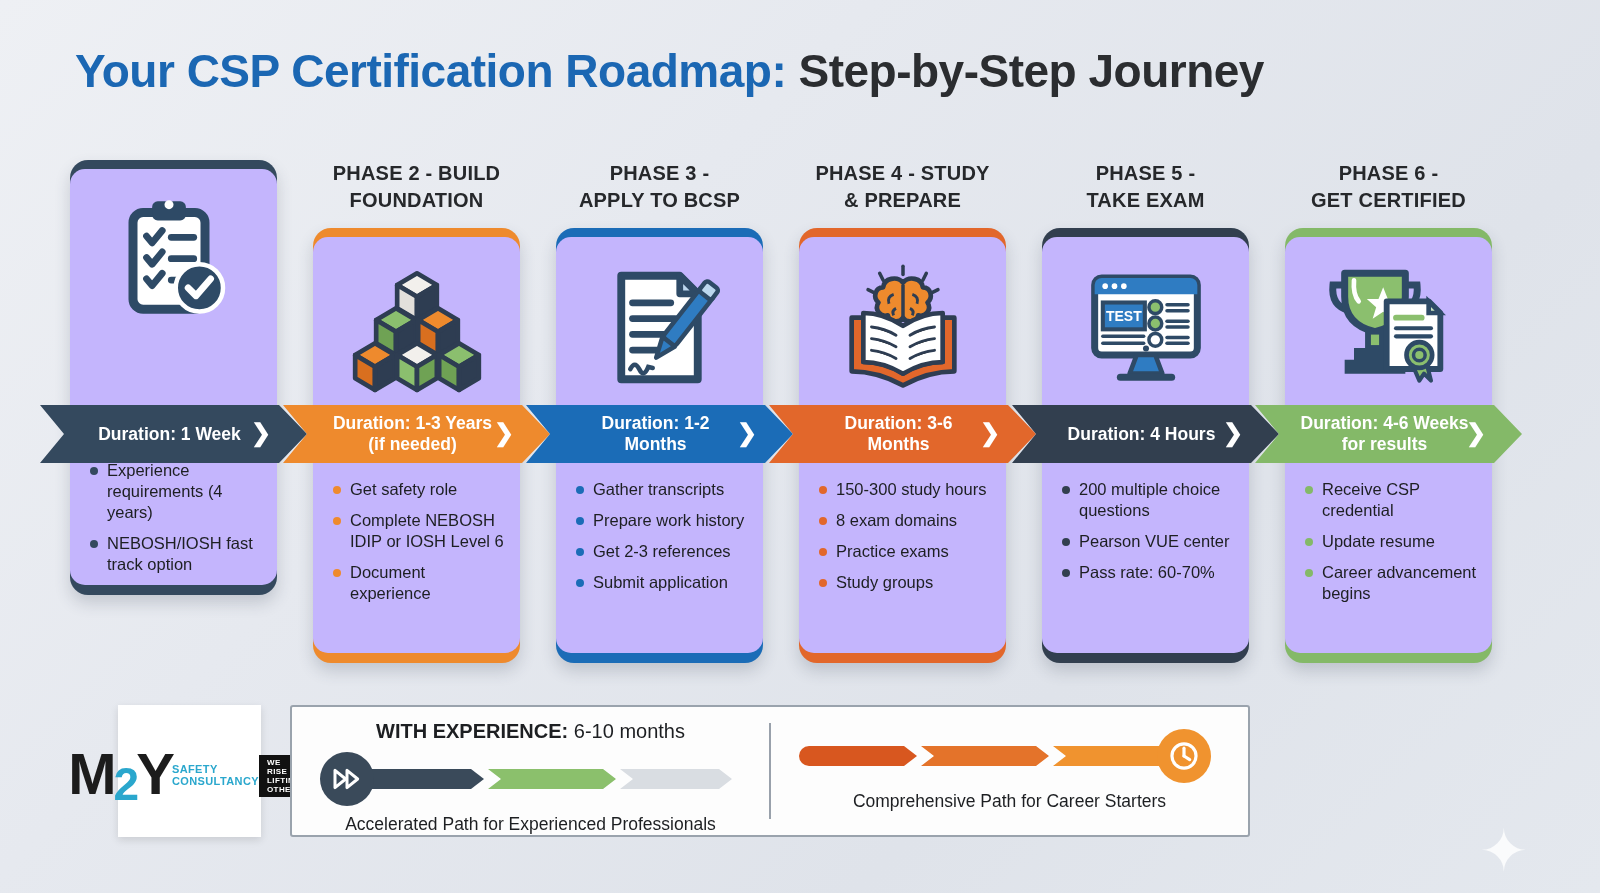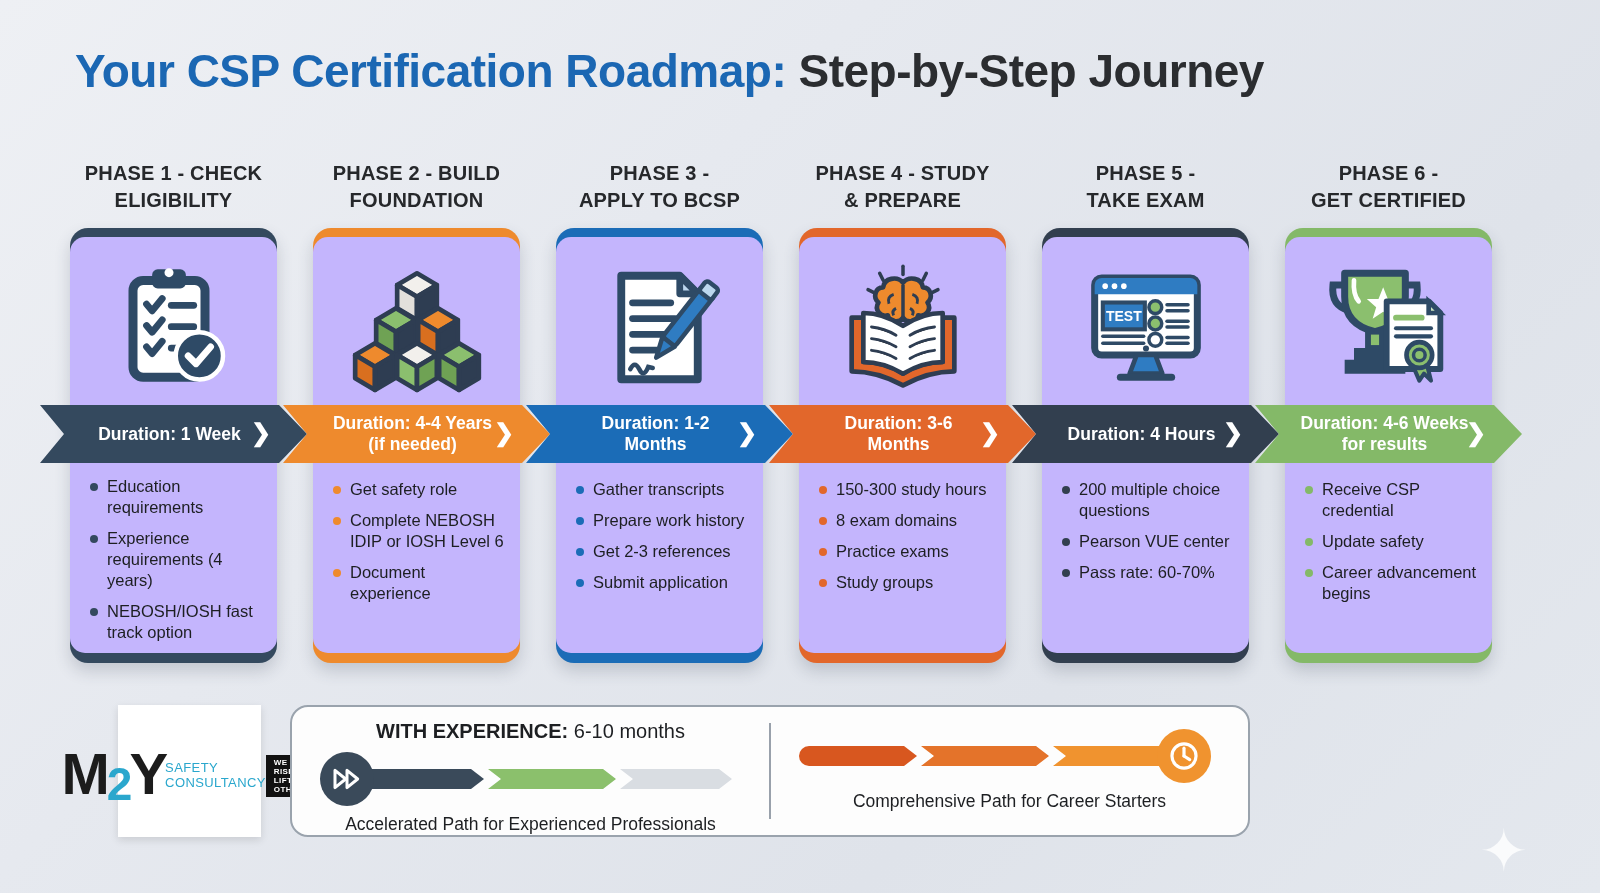--- a/index.html
+++ b/index.html
@@ -54,26 +54,26 @@
 
   
   .bottom { position:absolute; left:118px; top:705px; display:flex; align-items:flex-start; }
   .logo-box {
     width:143px; height:132px; background:#fff; box-shadow:0 3px 8px rgba(0,0,0,0.12);
     display:flex; flex-direction:row; align-items:center; justify-content:center; padding-top:6px;
   }
   .logo-m2y { font-weight:900; line-height:0.9; letter-spacing:-3px; }
   .logo-m2y .lm,.logo-m2y .ly { font-size:58px; color:#1c1c1c; }
   .logo-m2y .l2 { font-size:46px; color:#2aa7cd; position:relative; top:6px; }
-  .logo-tag { margin-top:1px; font-size:13px; font-weight:normal; color:#2aa7cd; letter-spacing:0.4px; }
+  .logo-tag { margin-top:1px; font-size:11px; font-weight:bold; color:#2aa7cd; letter-spacing:0.4px; }
   .logo-motto { margin-top:4px; background:#111; color:#fff; font-size:8px; font-weight:bold; padding:3px 8px; letter-spacing:0.4px; }
 
   .compare-box {
     margin-left:29px; width:960px; height:132px; background:#fdfdfd;
-    border:2px solid #9aa3ad; border-radius:18px; display:flex;
+    border:2px solid #9aa3ad; border-radius:3px; display:flex;
   }
   .half { width:478px; display:flex; flex-direction:column; align-items:center; padding-top:13px; }
   .divider { width:2px; background:#99a1ab; margin:16px 0; }
   .cmp-head { font-size:20px; color:#1d1f22; }
   .cmp-head .lbl { font-weight:bold; }
   .timeline { display:flex; align-items:center; margin-top:9px; height:54px; width:100%; padding-left:28px; }
   .tl-circle {
     width:54px; height:54px; border-radius:50%; flex:0 0 auto;
     display:flex; align-items:center; justify-content:center; z-index:2;
   }
@@ -93,22 +93,20 @@
 </head>
 <body>
 
 <div class="title">
   <span class="t-blue">Your CSP Certification Roadmap:</span><span class="t-dark"> Step-by-Step Journey</span>
 </div>
 
 <div class="phases">
 
   <div class="col" style="--accent: #34495e;">
-    <div class="phase-header">PHASE 1 - CHECK
-ELIGIBILITY</div>
     <div class="card">
       <div class="card-body">
         <div class="icon-area">
           <svg width="135" height="135" viewBox="0 0 120 120">
             <rect x="24" y="20" width="64" height="86" rx="9" fill="#fff" stroke="#2e4a66" stroke-width="8"></rect>
             <rect x="41" y="10" width="30" height="17" rx="5" fill="#2e4a66"></rect>
             <circle cx="56" cy="13" r="4" fill="#fff"></circle>
             <polyline points="36,41 41,47 50,36" fill="none" stroke="#2e4a66" stroke-width="6" stroke-linecap="round" stroke-linejoin="round"></polyline>
             <polyline points="36,60 41,66 50,55" fill="none" stroke="#2e4a66" stroke-width="6" stroke-linecap="round" stroke-linejoin="round"></polyline>
             <polyline points="36,79 41,85 50,74" fill="none" stroke="#2e4a66" stroke-width="6" stroke-linecap="round" stroke-linejoin="round"></polyline>
@@ -158,21 +156,21 @@
             </g>
           </svg>
         </div>
         <ul class="bullets">
           <li>Get safety role</li>
           <li>Complete NEBOSH IDIP or IOSH Level 6</li>
           <li>Document experience</li>
         </ul>
       </div>
     </div>
-    <div class="banner"><span>Duration: 4-4 Years
+    <div class="banner"><span>Duration: 1-3 Years
 (if needed)</span><span class="chev">❯</span></div>
   </div>
 
   <div class="col" style="--accent: #1b6cb7;">
     <div class="phase-header">PHASE 3 -
 APPLY TO BCSP</div>
     <div class="card">
       <div class="card-body">
         <div class="icon-area">
           <svg width="135" height="135" viewBox="0 0 120 120">
@@ -299,21 +297,21 @@
             <line x1="66" y1="52" x2="88" y2="52" stroke="#8bbf6e" stroke-width="5" stroke-linecap="round"></line>
             <line x1="66" y1="61" x2="96" y2="61" stroke="#2e4a66" stroke-width="3.5" stroke-linecap="round"></line>
             <line x1="66" y1="68" x2="96" y2="68" stroke="#2e4a66" stroke-width="3.5" stroke-linecap="round"></line>
             <polygon points="80,92 86,106 90,100 96,106 92,90" fill="#8bbf6e" stroke="#2e4a66" stroke-width="3.5" stroke-linejoin="round"></polygon>
             <circle cx="86" cy="84" r="11" fill="#8bbf6e" stroke="#2e4a66" stroke-width="4"></circle>
             <circle cx="86" cy="84" r="5" fill="none" stroke="#2e4a66" stroke-width="3"></circle>
           </svg>
         </div>
         <ul class="bullets">
           <li>Receive CSP credential</li>
-          <li>Update safety</li>
+          <li>Update resume</li>
           <li>Career advancement begins</li>
         </ul>
       </div>
     </div>
     <div class="banner"><span>Duration: 4-6 Weeks
 for results</span><span class="chev">❯</span></div>
   </div>
 </div>
 
 <div class="bottom">

